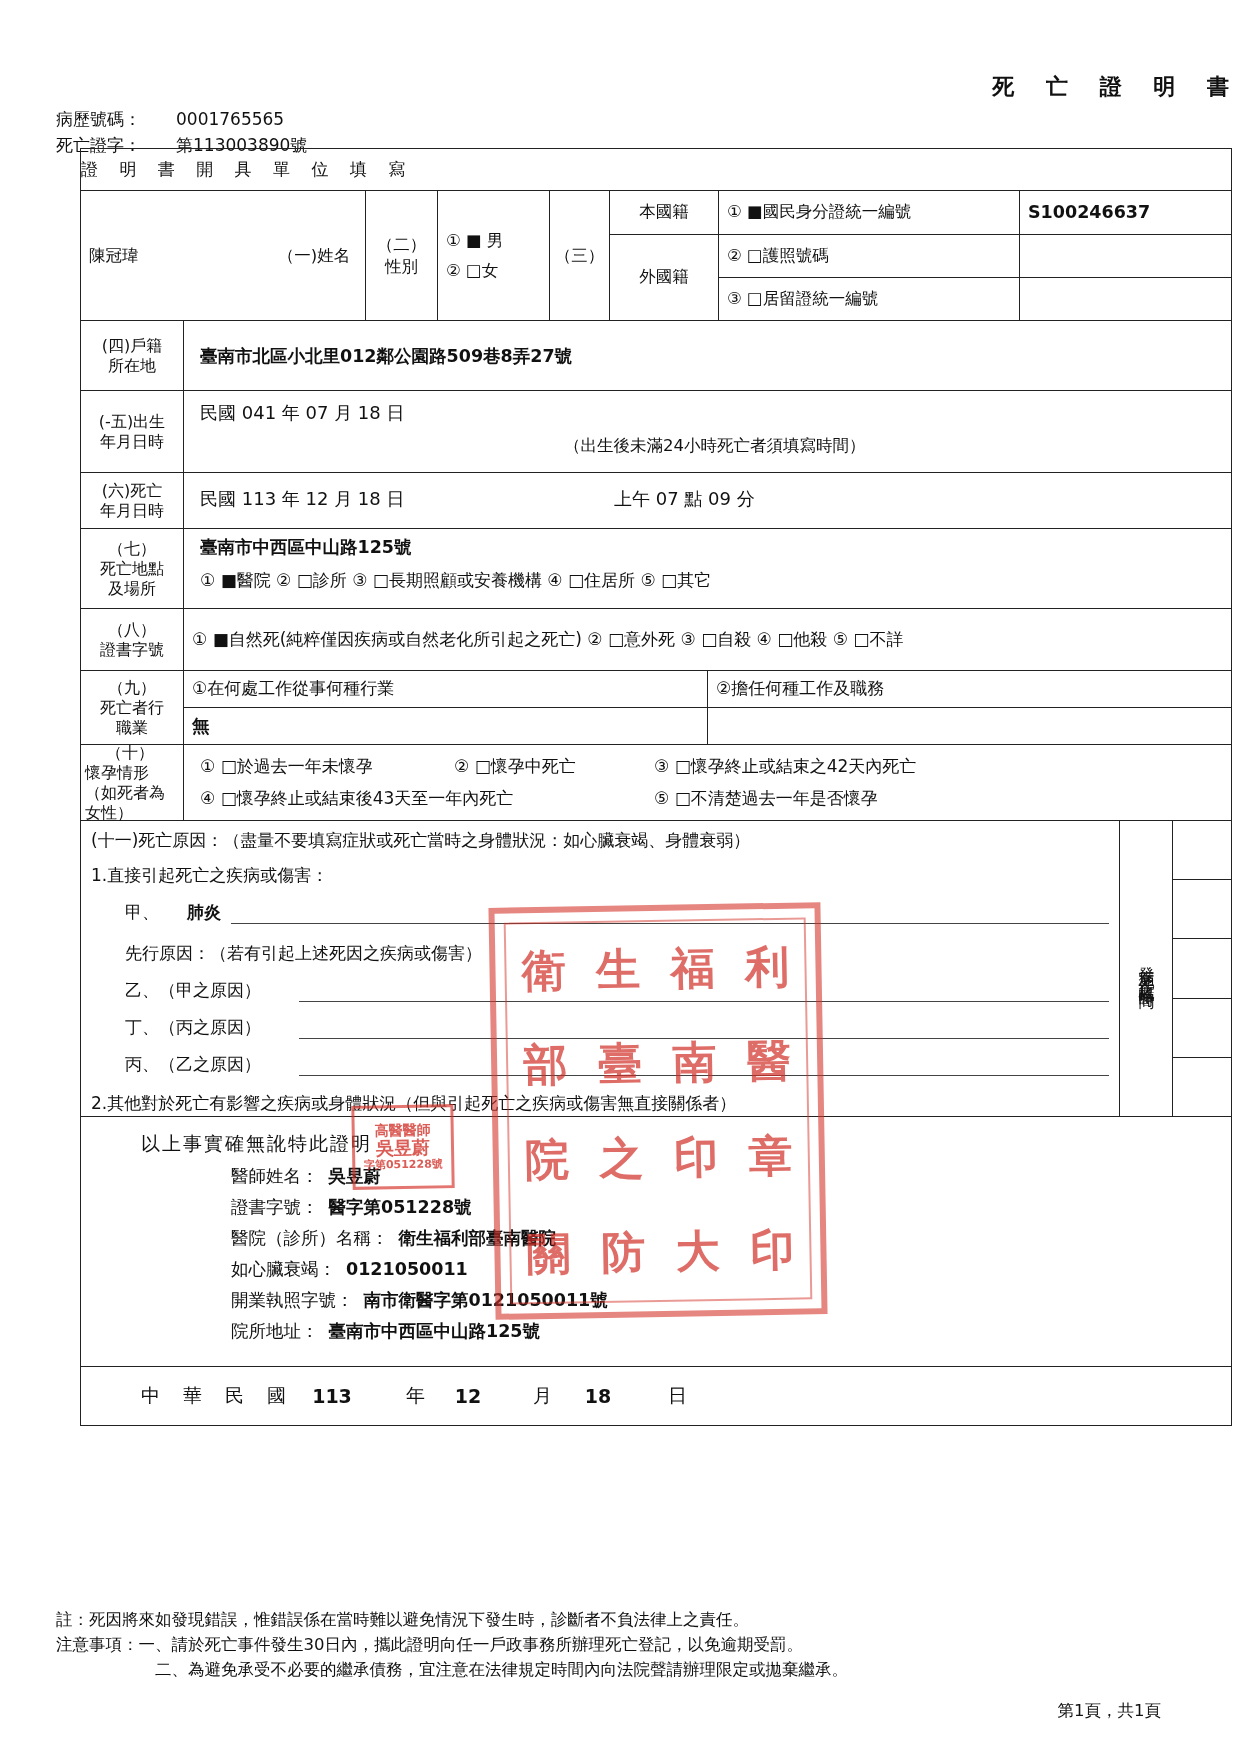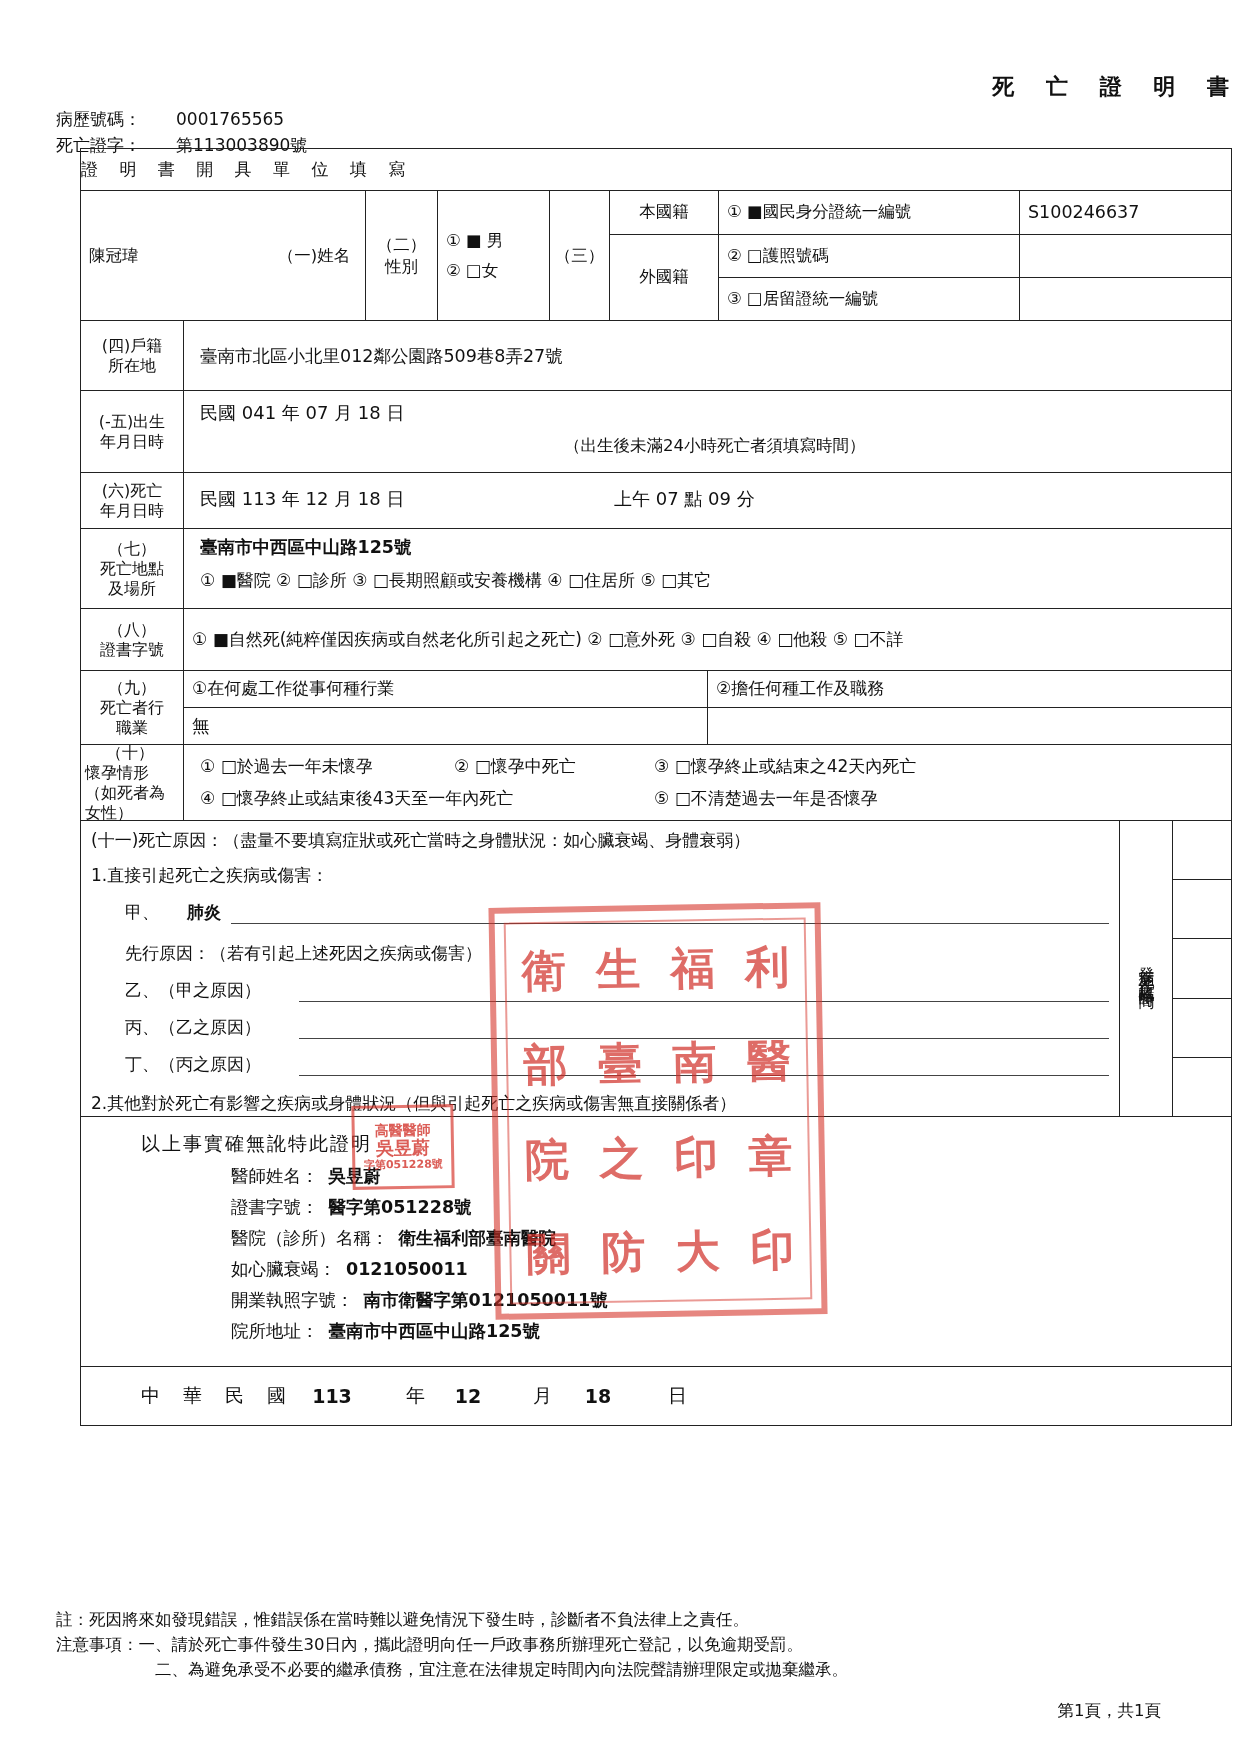--- a/index.html
+++ b/index.html
@@ -10,21 +10,21 @@
   .hdr-label{width:120px;display:inline-block;}
   .frame{position:absolute;left:52px;top:148px;width:1152px;border:1.5px solid #222;box-sizing:border-box;margin-left:28px;}
   .row{display:flex;border-bottom:1.5px solid #222;box-sizing:border-box;}
   .row:last-child{border-bottom:none;}
   .cell{box-sizing:border-box;padding:6px 8px;font-size:16.5px;display:flex;align-items:center;}
   .bl{border-left:1.5px solid #222;}
   .bb{border-bottom:1.5px solid #222;}
   .ctr{justify-content:center;text-align:center;}
   .vctr{flex-direction:column;justify-content:center;align-items:center;}
   .lbl{font-size:16px;line-height:1.25;}
-  .val{font-family:"DejaVu Sans","Liberation Sans",sans-serif;font-size:17.5px;font-weight:normal;}
+  .val{font-family:"DejaVu Sans","Liberation Sans",sans-serif;font-size:17.5px;font-weight:bold;}
   .sec-title{text-align:center;letter-spacing:8px;font-size:17px;padding:9px 0;}
   .cause-left{flex:1;box-sizing:border-box;padding:8px 10px 6px 10px;}
   .cause-right{width:112px;box-sizing:border-box;border-left:1.5px solid #222;display:flex;}
   .vert-label{width:52px;writing-mode:vertical-rl;text-orientation:upright;display:flex;justify-content:center;align-items:center;font-size:16px;letter-spacing:3px;padding:6px 0;}
   .vert-cells{flex:1;border-left:1.5px solid #222;display:flex;flex-direction:column;}
   .vert-cells div{flex:1;border-bottom:1.5px solid #222;}
   .vert-cells div:last-child{border-bottom:none;}
   .line{border-bottom:1px solid #444;flex:1;margin-left:10px;height:18px;}
   .cz-row{display:flex;align-items:flex-end;margin:14px 0 0 34px;font-size:17px;}
   .cz-row .tag{white-space:nowrap;}
@@ -192,26 +192,26 @@
           <span class="fill">肺炎</span>
           <span class="line"></span>
         </div>
         <div style="font-size:17px;margin:18px 0 0 34px;">先行原因：（若有引起上述死因之疾病或傷害）</div>
         <div class="cz-row">
           <span class="tag">乙、（甲之原因）</span>
           <span class="fill"></span>
           <span class="line"></span>
         </div>
         <div class="cz-row">
+          <span class="tag">丁、（丙之原因）</span>
+          <span class="fill"></span>
+          <span class="line"></span>
+        </div>
+        <div class="cz-row">
           <span class="tag">丙、（乙之原因）</span>
-          <span class="fill"></span>
-          <span class="line"></span>
-        </div>
-        <div class="cz-row">
-          <span class="tag">丁、（丙之原因）</span>
           <span class="fill"></span>
           <span class="line"></span>
         </div>
         <div style="font-size:17px;margin-top:16px;">2.其他對於死亡有影響之疾病或身體狀況（但與引起死亡之疾病或傷害無直接關係者）</div>
       </div>
       <div class="cause-right">
         <div class="vert-label">發病至死亡之概略時間</div>
         <div class="vert-cells">
           <div></div>
           <div></div>

